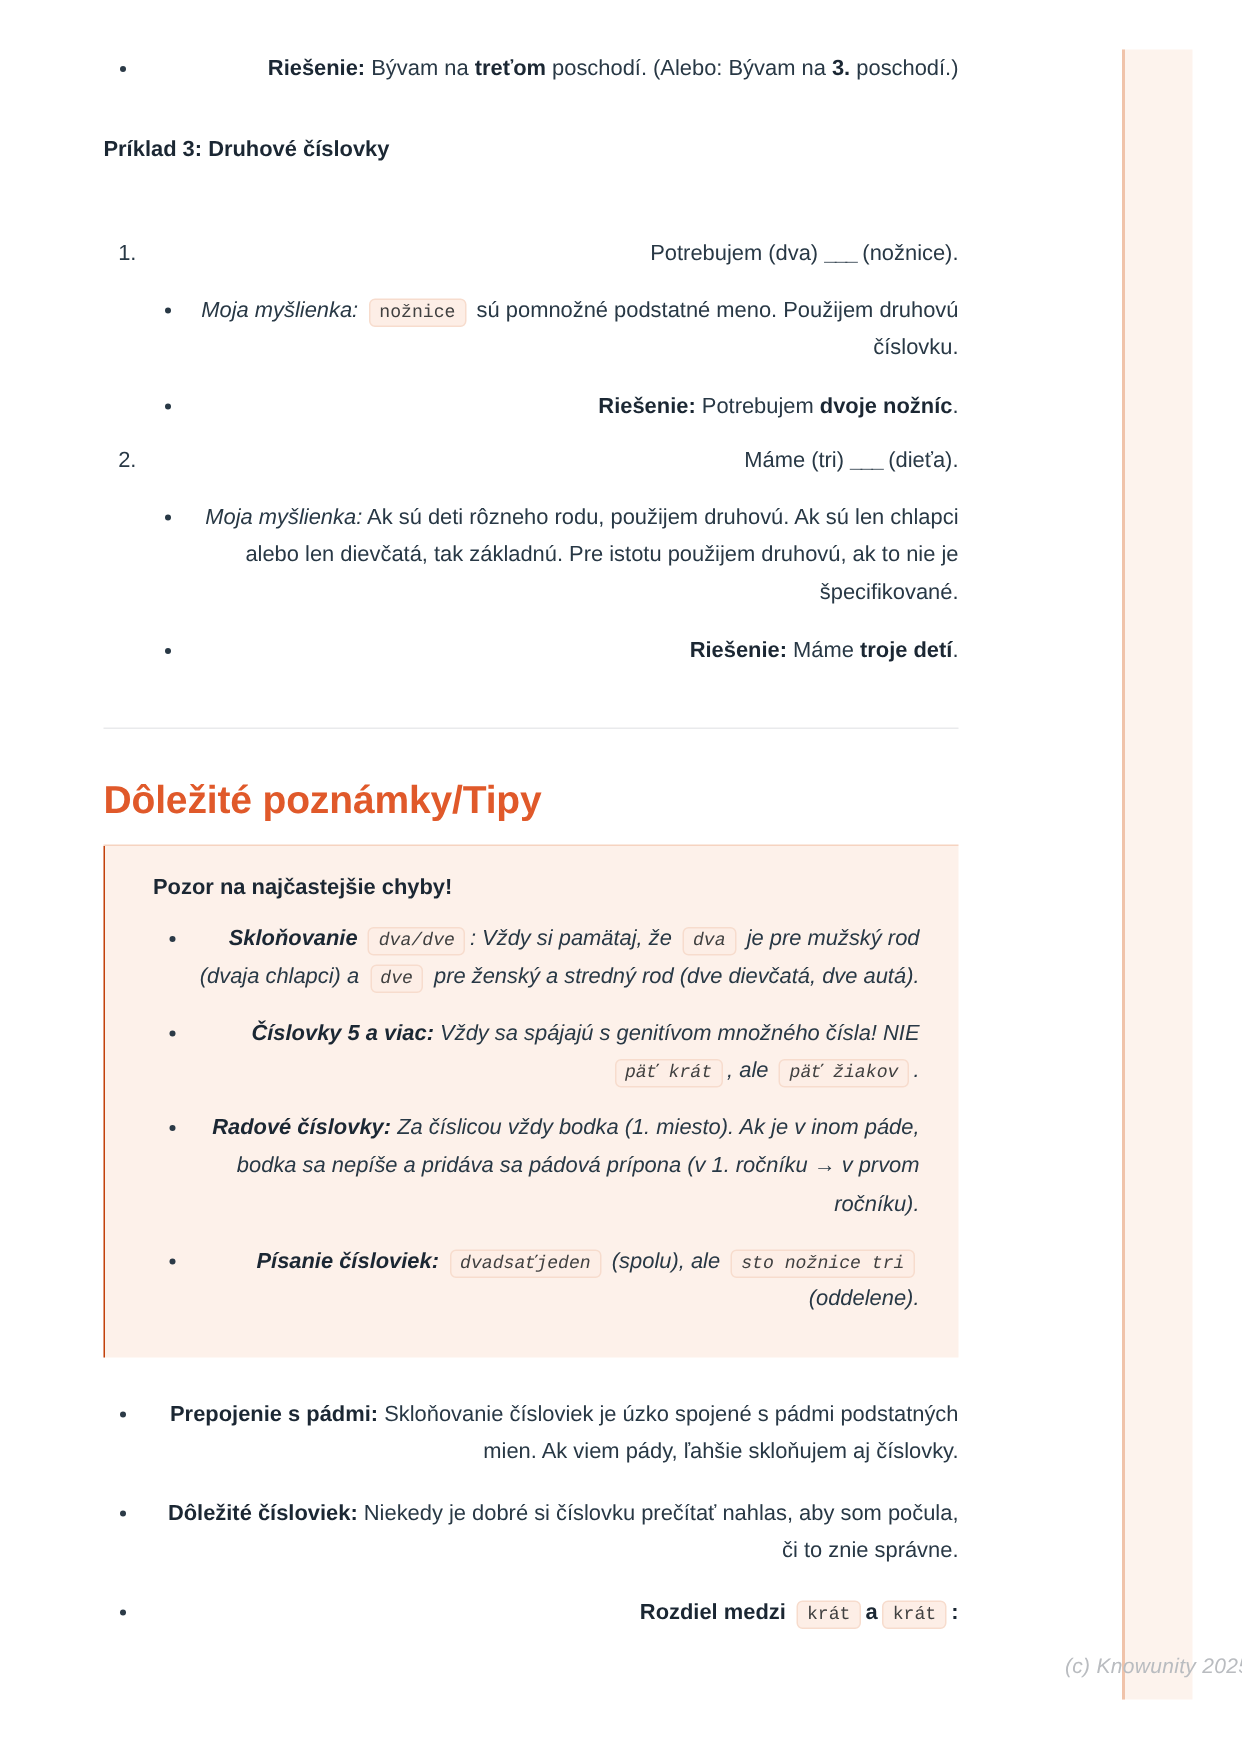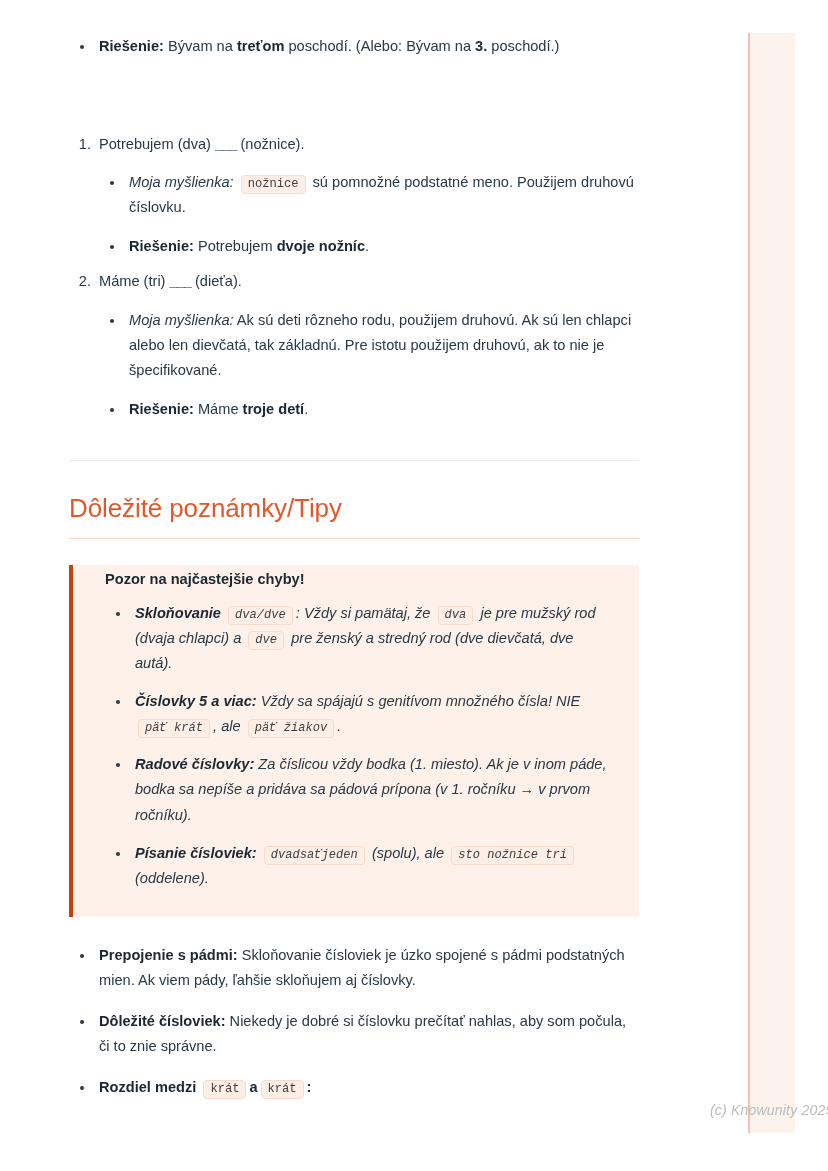--- a/index.html
+++ b/index.html
@@ -57,21 +57,21 @@
 
   b, strong { font-weight: bold; color: #1b2733; }
   i, em { font-style: italic; }
 
   ul, ol {
     margin: 0;
     padding-left: 26px;
   }
   ul { list-style-type: disc; }
   ol { list-style-type: decimal; }
-  li { margin: 0 0 2px 0; padding-left: 4px; }
+  li { margin: 0 0 2px 0; padding-left: 4px; text-align: right; }
 
   ul li::marker { color: #2b3a47; font-size: 13px; }
   ol li::marker { color: #283845; }
 
   
   code, .chip {
     font-family: "Liberation Mono", monospace;
     font-size: 12.1px;
     background: #fdeee6;
     border: 1px solid #f7dccd;
@@ -106,34 +106,33 @@
 
   hr.rule {
     border: none;
     border-top: 1px solid #e9eaec;
     margin: 38px 0 0 0;
   }
 
   h2.section-title {
     font-size: 26px;
     line-height: 1.15;
-    font-weight: normal;
+    font-weight: bold;
     color: #e0592a;
     margin: 33px 0 0 0;
     padding-bottom: 14px;
     border-bottom: 1.5px solid #f6d3c0;
     letter-spacing: -0.1px;
   }
 
   
   .callout {
-    margin-top: 26px;
     background: #fdf1ea;
-    border-left: 4px solid #c2410c;
-    padding: 2px 26px 26px 22px;
+    border-left: 1px solid #c2410c;
+    padding: 16px 26px 26px 22px;
   }
   .callout-title {
     font-size: 14.6px;
     font-weight: bold;
     color: #1b2733;
     margin: 0 0 9px 0;
     padding-left: 10px;
   }
   .callout ul { padding-left: 36px; font-style: italic; }
   .callout li { margin-bottom: 13px; }
@@ -152,20 +151,21 @@
 <div class="doc">
 
   <ul>
     <li>
       <b>Riešenie:</b><span> Bývam na </span><b>treťom</b><span> poschodí. (Alebo: Bývam na </span><b>3.</b><span> poschodí.)</span>
     </li>
   </ul>
 
   <div class="block-gap-1"></div>
 
+  <p><b>Príklad 3: Druhové číslovky</b></p>
 
   <div class="block-gap-2"></div>
 
 
   <div class="block-gap-2"></div>
 
   <ol class="q-list">
     <li>
       <span>Potrebujem (dva) </span><span class="blank">___</span><span> (nožnice).</span>
       <ul class="sub-list">

